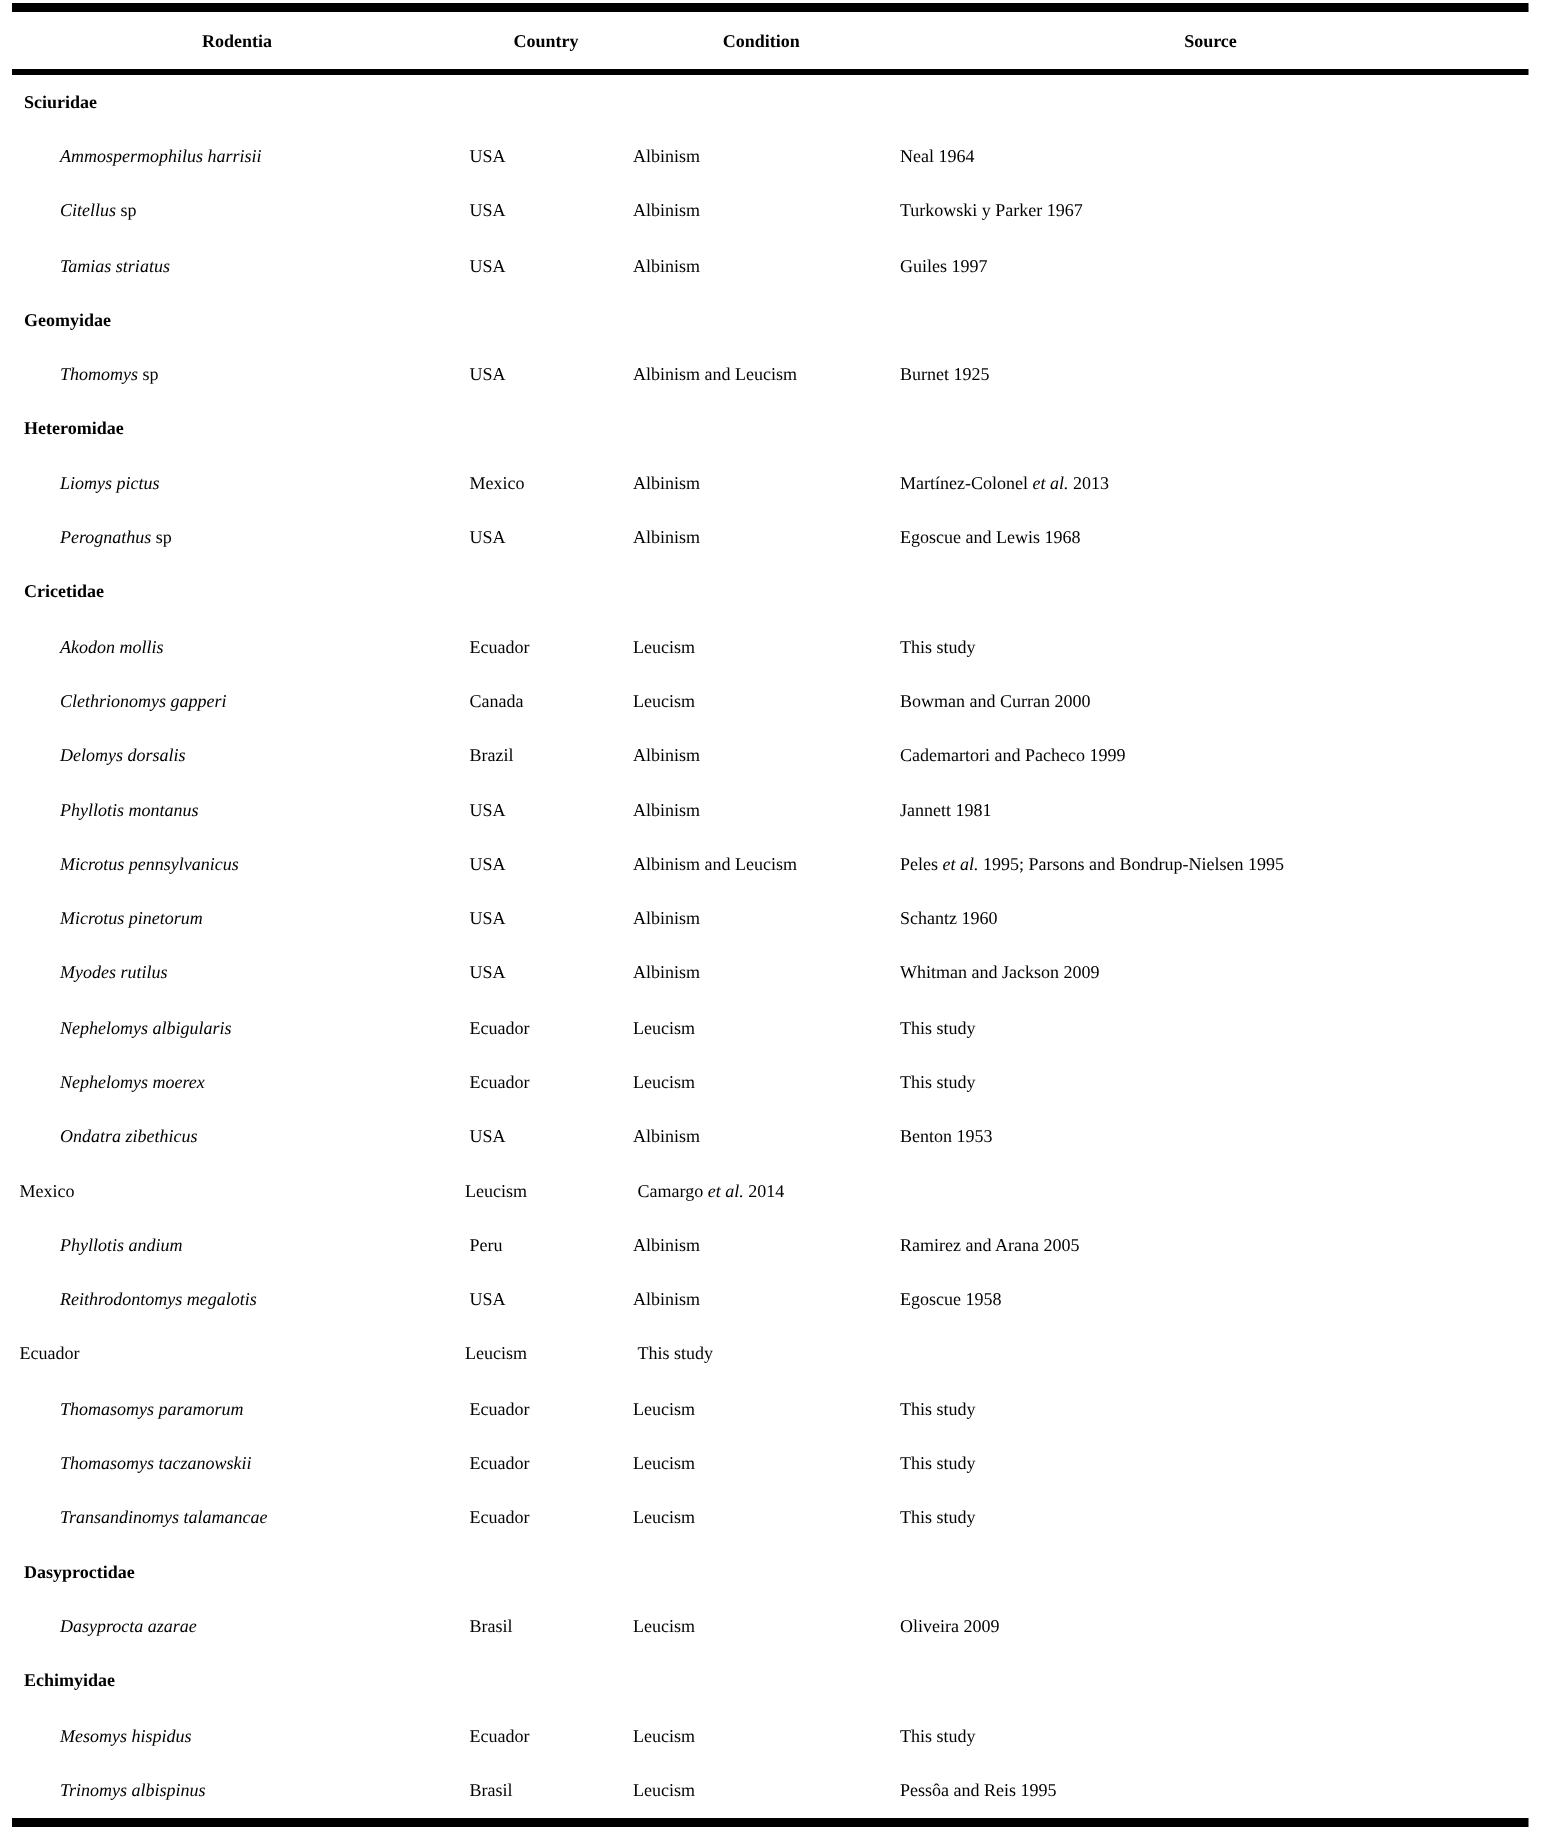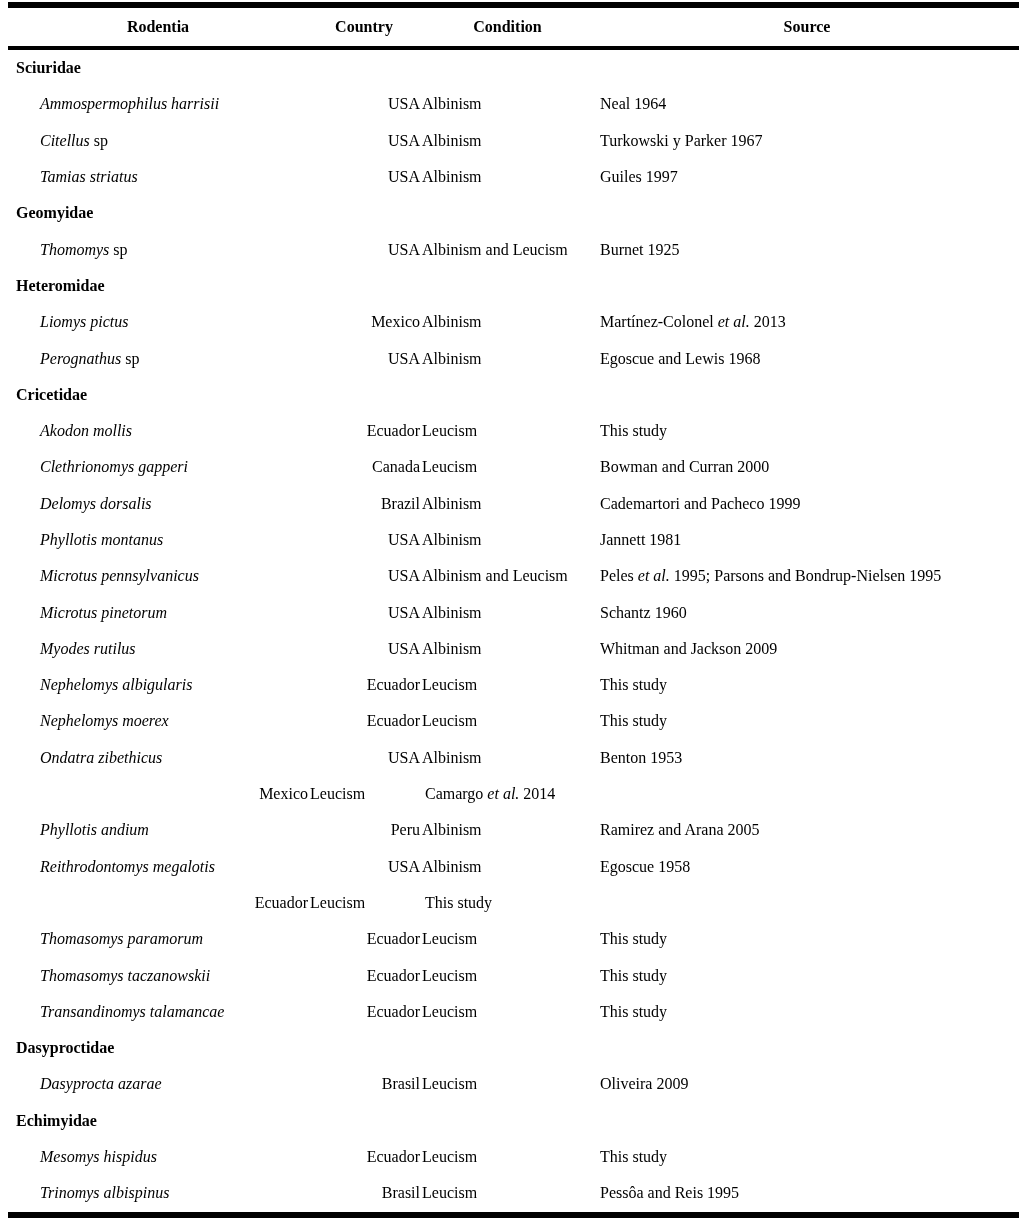--- a/index.html
+++ b/index.html
@@ -25,21 +25,21 @@
   .rule-double {
     height: 3px;
     border-top: 2px solid #000;
     border-bottom: 2px solid #000;
   }
   .row {
     display: grid;
     grid-template-columns: 300px 112px 175px 1fr;
     align-items: center;
     height: 36.3px;
-    font-size: 16px;
+    font-size: 12px;
   }
   .header-row {
     height: 38px;
     font-weight: bold;
   }
   .header-row .cell {
     text-align: center;
   }
   .cell {
     white-space: nowrap;
@@ -57,21 +57,20 @@
   }
   .sci-name {
     font-style: italic;
     margin-top: 10px;
   }
   .roman {
     font-style: normal;
   }
   .country-cell {
     padding-left: 5px;
-    text-align: right;
   }
   .condition-cell {
     padding-left: 2px;
   }
   .source-cell {
     padding-left: 5px;
   }
   .source-cell i {
     font-style: italic;
   }

